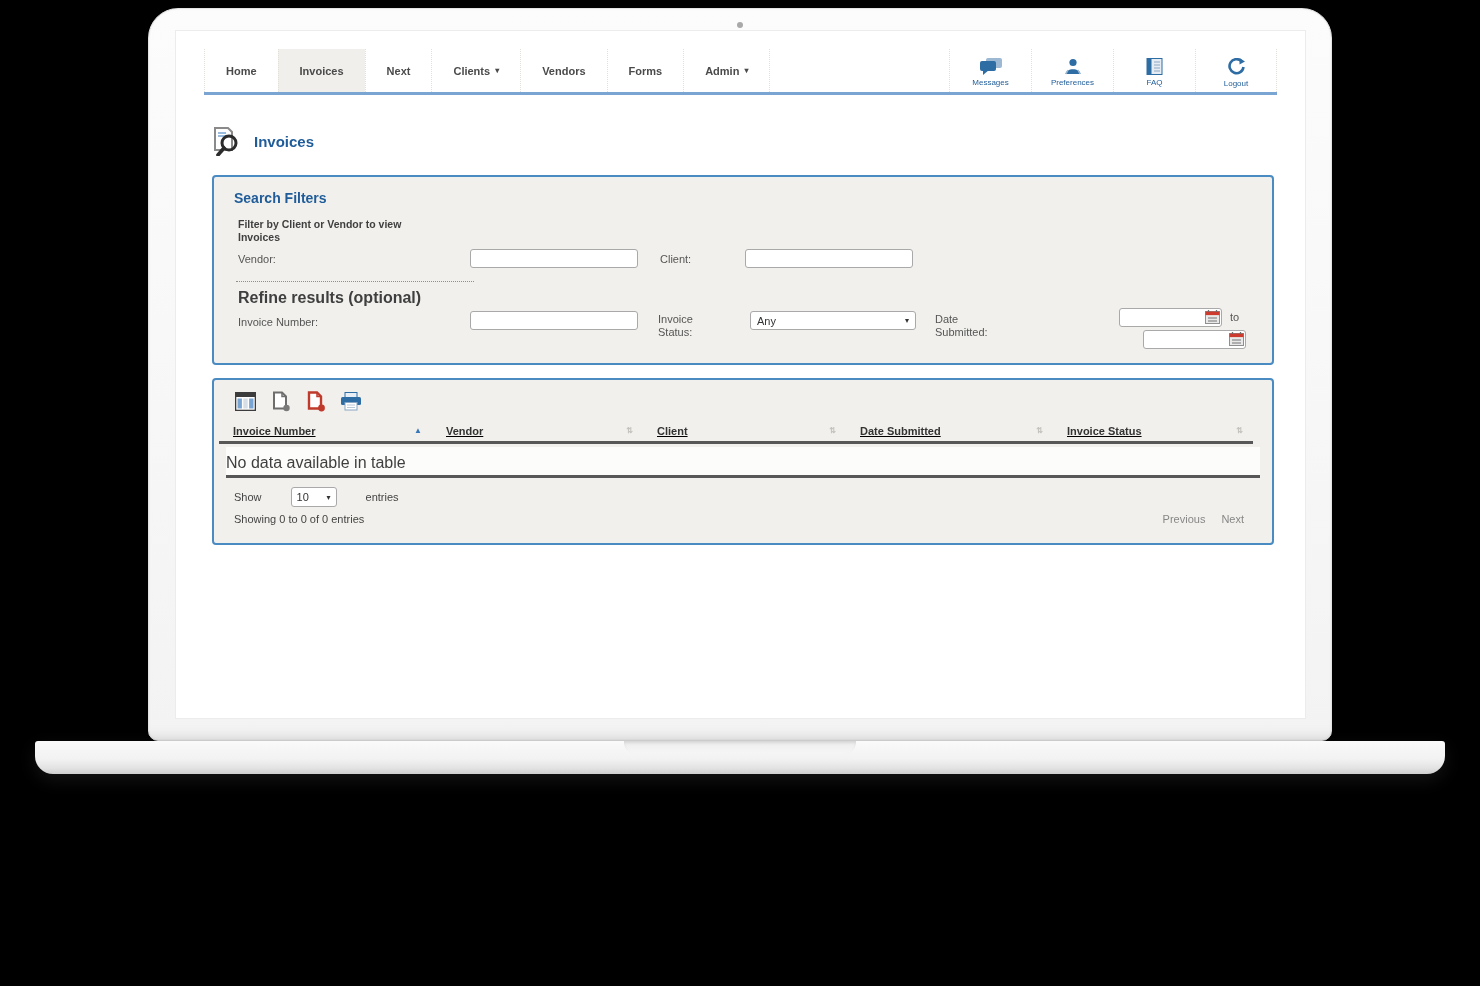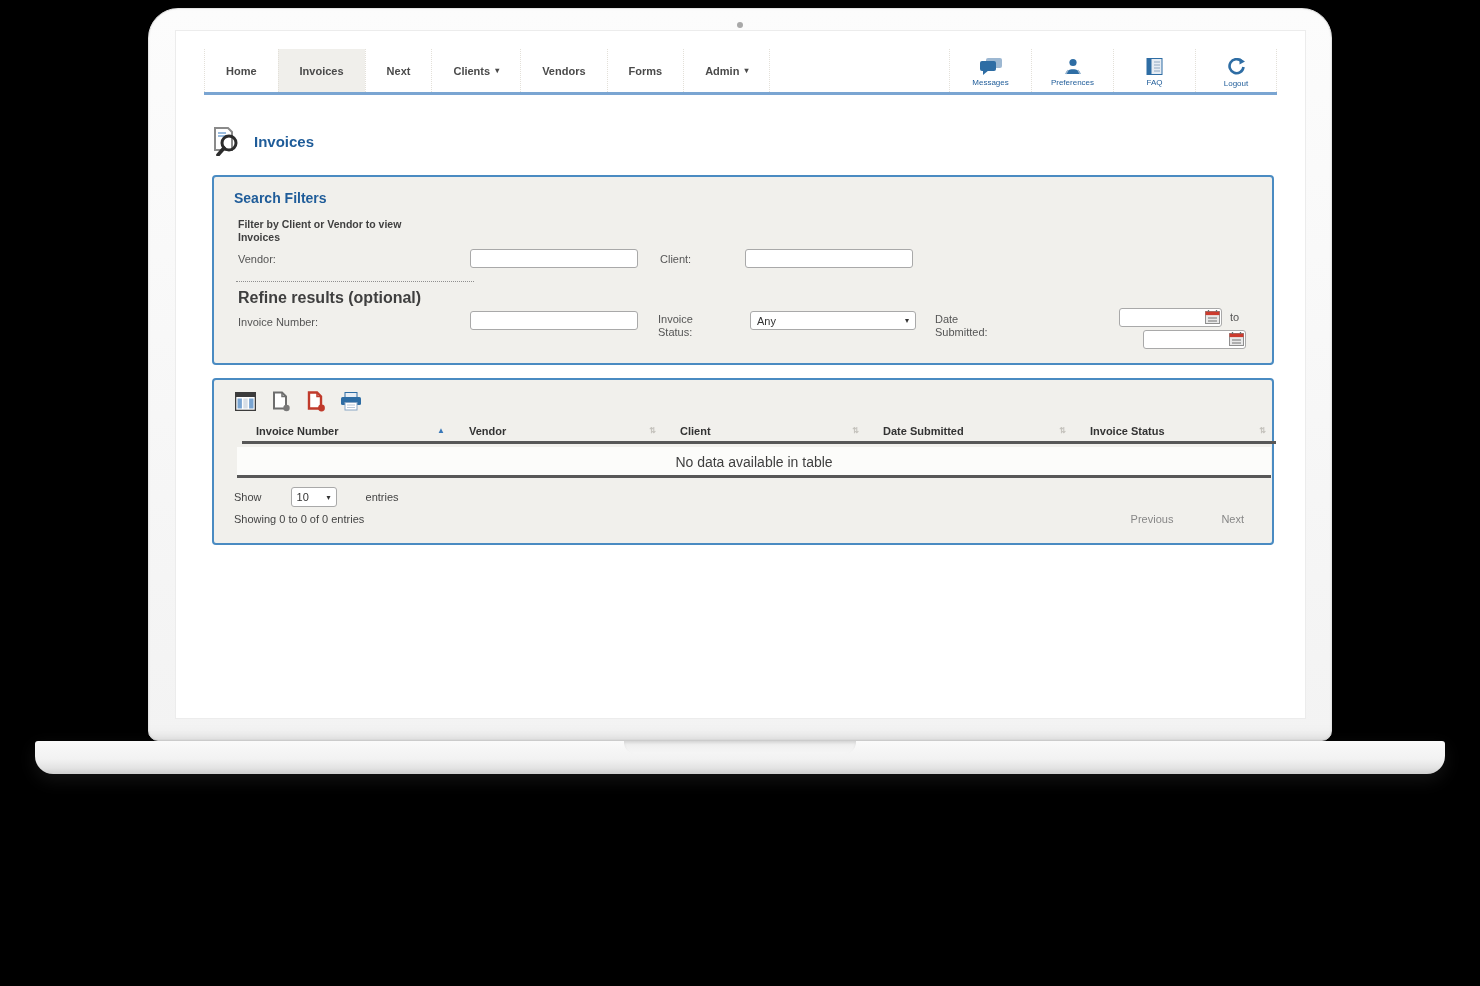--- a/index.html
+++ b/index.html
@@ -64,35 +64,35 @@
   .date-field { position:absolute; width:103px; height:19px; }
   .date-field input { width:100%; height:100%; border:1px solid #a9a9a9; border-radius:3px;
     background:#fff; padding:0 18px 0 4px; font-size:10px; }
   .cal-btn { position:absolute; right:1px; top:1px; width:17px; height:17px; cursor:pointer;
     display:flex; align-items:center; justify-content:center; }
   .to-label { position:absolute; font-size:11px; color:#555; }
 
   
   .toolbar { position:absolute; left:20px; top:10px; display:flex; gap:12px; align-items:center; }
   .tool-btn { width:23px; height:22px; display:flex; align-items:center; justify-content:center; cursor:pointer; }
-  .thead { position:absolute; left:28px; top:40px; width:1034px; height:24px; display:flex;
-    border-bottom:3px solid #575757; }
+  .thead { position:absolute; left:5px; top:40px; width:1034px; height:24px; display:flex;
+    border-bottom:3px solid #575757;text-decoration:underline; }
   .th { position:relative; font-size:11px; font-weight:bold; color:#333; padding:5px 0 0 14px; cursor:pointer; }
   .th .sort { position:absolute; right:10px; top:6px; font-size:8px; color:#c4c2bc; }
   .th .sort.asc { color:#3877b8; }
   .th.c1{width:213px}.th.c2{width:211px}.th.c3{width:203px}.th.c4{width:207px}.th.c5{width:200px}
   .empty-row { position:absolute; left:12px; top:67px; width:1034px; height:31px; background:#fcfcfa;
-    border-bottom:3px solid #575757; text-align:center; line-height:31px; font-size:14px; color:#3f3f3f;margin-left:11px; }
+    border-bottom:3px solid #575757; text-align:left; line-height:31px; font-size:16px; color:#3f3f3f; }
   .show-row { position:absolute; left:20px; top:107px; display:flex; align-items:center;
     font-size:11px; color:#444;gap:24px; }
   .page-size { width:46px; height:20px; background:#fff; border:1px solid #a9a9a9; border-radius:3px;
     margin:0 5px; display:flex; align-items:center; padding:0 5px; cursor:pointer; font-size:11px; color:#333; }
   .page-size .caret { margin-left:auto; font-size:8px; }
   .summary { position:absolute; left:20px; top:133px; font-size:11px; color:#444; }
-  .pager { position:absolute; right:28px; top:133px; display:flex; gap:48px; font-size:11px; color:#878787; }
+  .pager { position:absolute; right:28px; top:133px; display:flex; gap:16px; font-size:11px; color:#878787; }
   .pager span { cursor:pointer; }
 </style>
 </head>
 <body>
 
 <div class="stage">
 
   <div class="laptop-screen">
     <div class="camera-dot"></div>
 

